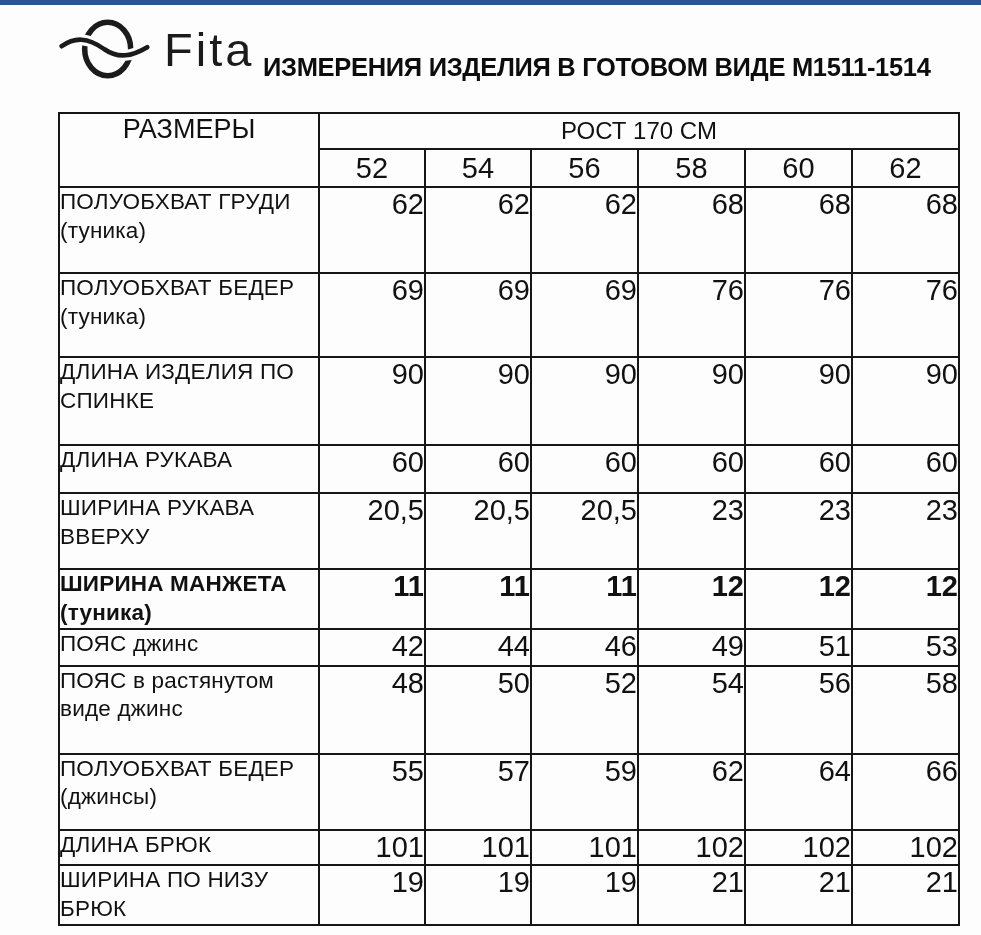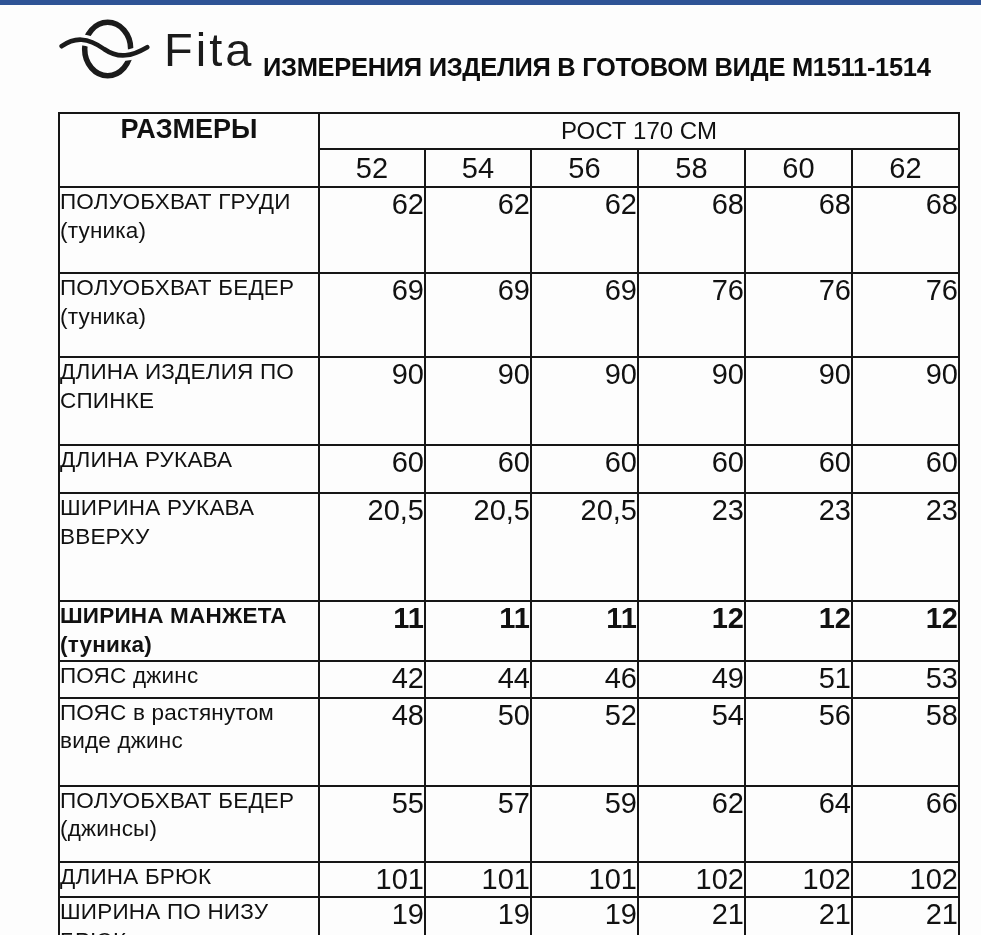--- a/index.html
+++ b/index.html
@@ -56,21 +56,21 @@
     border-collapse: collapse;
     table-layout: fixed;
   }
   table.size-table td, table.size-table th {
     border: 2px solid #161616;
     padding: 0;
     overflow: hidden;
   }
   th.corner {
     font-size: 27px;
-    font-weight: 700;
+    font-weight: 400;
     text-align: center;
     vertical-align: top;
     padding-top: 3px;
     letter-spacing: 0px;
   }
   th.group {
     font-size: 24px;
     font-weight: 400;
     text-align: center;
     vertical-align: middle;
@@ -170,21 +170,21 @@
       </tr>
       <tr style="height: 48px; border-radius: 9px;">
         <td class="label">ДЛИНА РУКАВА</td>
         <td class="val">60</td>
         <td class="val">60</td>
         <td class="val">60</td>
         <td class="val">60</td>
         <td class="val">60</td>
         <td class="val">60</td>
       </tr>
-      <tr style="height: 108px;">
+      <tr style="height: 76px;">
         <td class="label">ШИРИНА РУКАВА ВВЕРХУ</td>
         <td class="val">20,5</td>
         <td class="val">20,5</td>
         <td class="val">20,5</td>
         <td class="val">23</td>
         <td class="val">23</td>
         <td class="val">23</td>
       </tr>
       <tr style="height: 58px; font-weight: bold;">
         <td class="label">ШИРИНА МАНЖЕТА (туника)</td>

